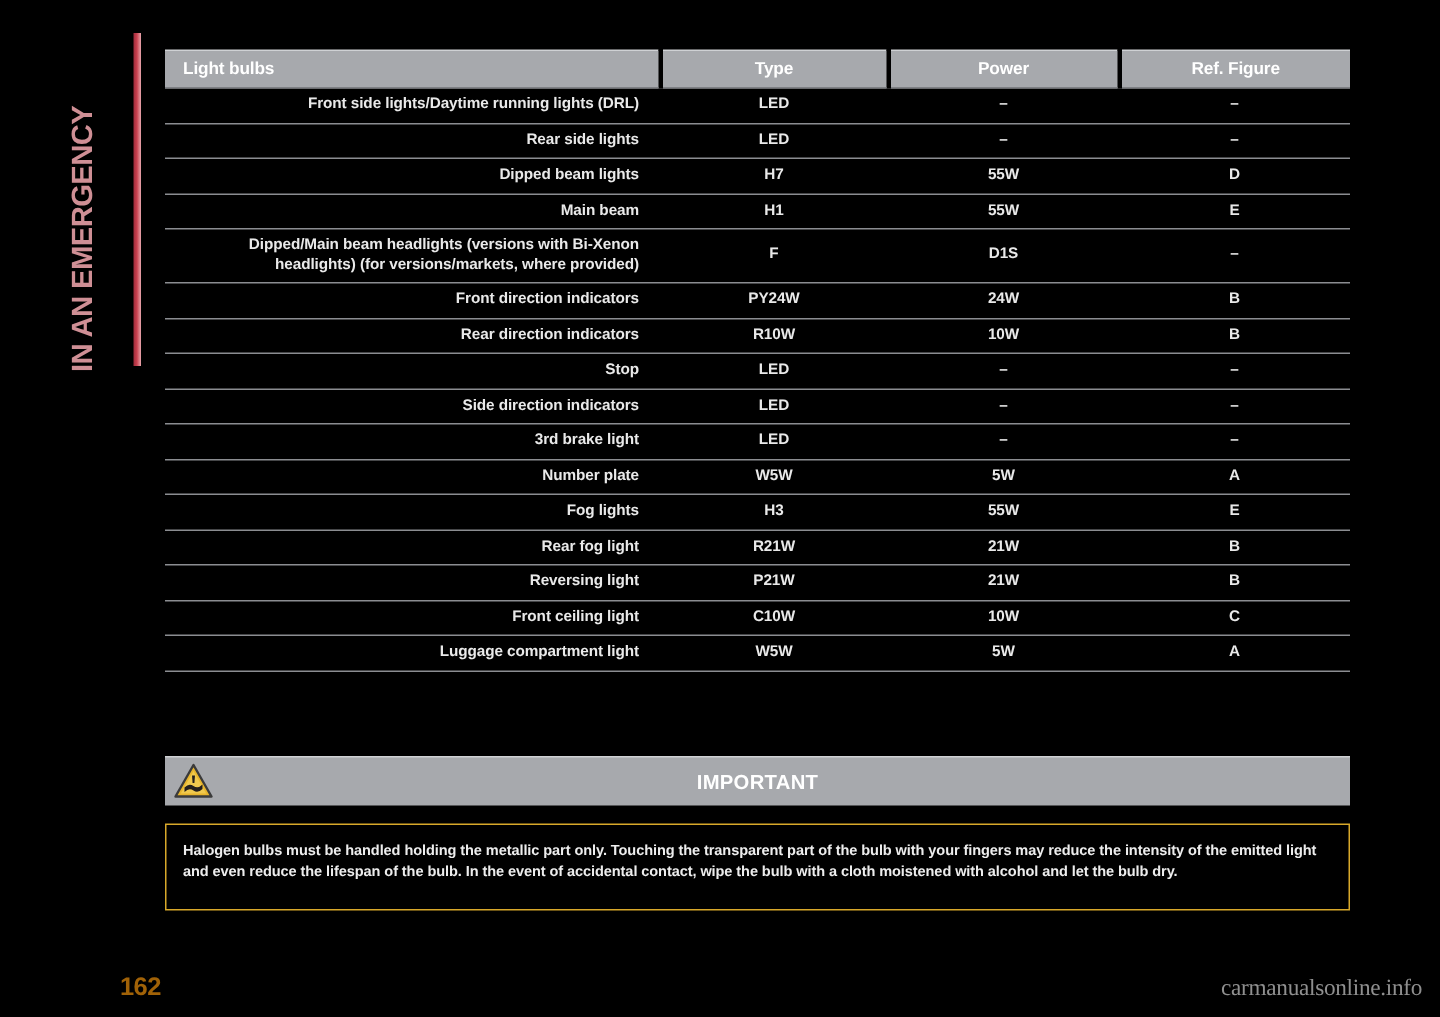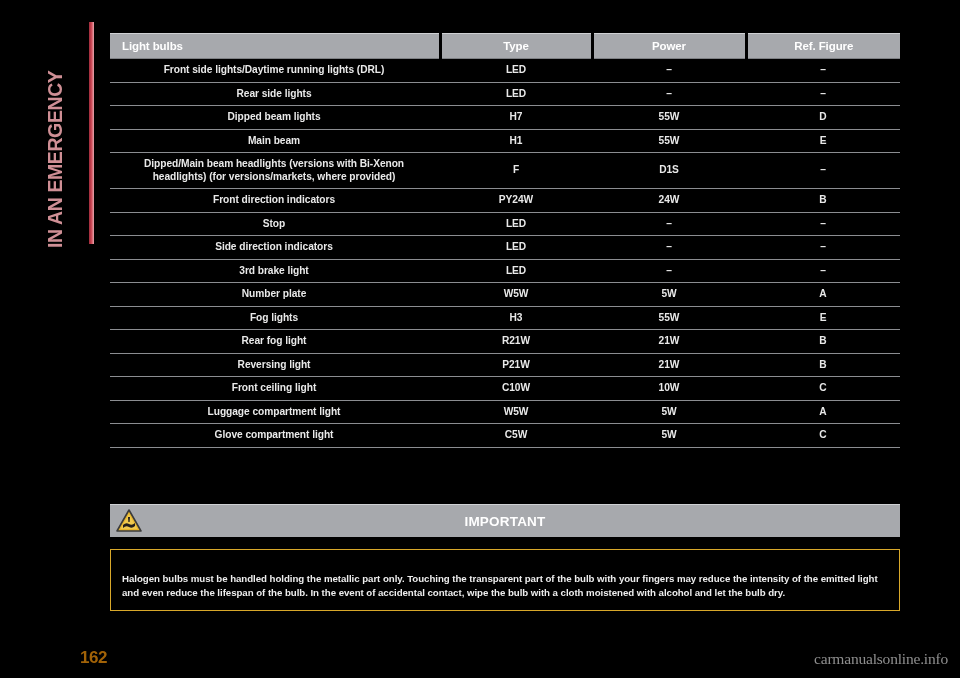--- a/index.html
+++ b/index.html
@@ -95,21 +95,21 @@
     font-size: 10.2px;
     font-weight: 700;
     padding: 5px 8px;
     text-align: center;
     border-bottom: 1px solid #8b8d91;
     line-height: 12.5px;
     letter-spacing: -0.05px;
     box-sizing: border-box;
   }
   #bulb-table tbody td.name {
-    text-align: center;
+    text-align: right;
     padding-left: 12px;
     padding-right: 14px;
   }
   #bulb-table tbody tr:last-child td { border-bottom: 1px solid #8b8d91; }
 
   
   #important-block {
     position: absolute;
     left: 110px;
     top: 504px;
@@ -134,21 +134,21 @@
     position: absolute;
     left: 5px;
     top: 3px;
     width: 28px;
     height: 26px;
   }
   #important-body {
     margin-top: 12px;
     border: 1.6px solid #d8a82a;
     background: #000000;
-    padding: 22px 11px 11px 11px;
+    padding: 11px 11px 11px 11px;
     box-sizing: border-box;
     min-height: 58px;
   }
   #important-body p {
     margin: 0;
     color: #ededed;
     font-size: 9.7px;
     font-weight: 700;
     line-height: 13.6px;
     letter-spacing: -0.05px;
@@ -230,20 +230,26 @@
           <td>D1S</td>
           <td>–</td>
         </tr>
         <tr>
           <td class="name">Front direction indicators</td>
           <td>PY24W</td>
           <td>24W</td>
           <td>B</td>
         </tr>
         <tr>
+          <td class="name">Rear direction indicators</td>
+          <td>R10W</td>
+          <td>10W</td>
+          <td>B</td>
+        </tr>
+        <tr>
           <td class="name">Stop</td>
           <td>LED</td>
           <td>–</td>
           <td>–</td>
         </tr>
         <tr>
           <td class="name">Side direction indicators</td>
           <td>LED</td>
           <td>–</td>
           <td>–</td>
@@ -282,26 +288,20 @@
           <td class="name">Front ceiling light</td>
           <td>C10W</td>
           <td>10W</td>
           <td>C</td>
         </tr>
         <tr>
           <td class="name">Luggage compartment light</td>
           <td>W5W</td>
           <td>5W</td>
           <td>A</td>
-        </tr>
-        <tr>
-          <td class="name">Glove compartment light</td>
-          <td>C5W</td>
-          <td>5W</td>
-          <td>C</td>
         </tr>
       </tbody>
   </table>
 </div>
 
 <div id="important-block">
   <div id="important-head">
     <svg id="warn-icon" viewBox="0 0 28 26">
       <polygon points="14,2 26,23 2,23" fill="#e8b52c" stroke="#3b3b3b" stroke-width="1.6" stroke-linejoin="round"></polygon>
       <polygon points="14,6 22.5,21 5.5,21" fill="#f0c94e" stroke="none"></polygon>

